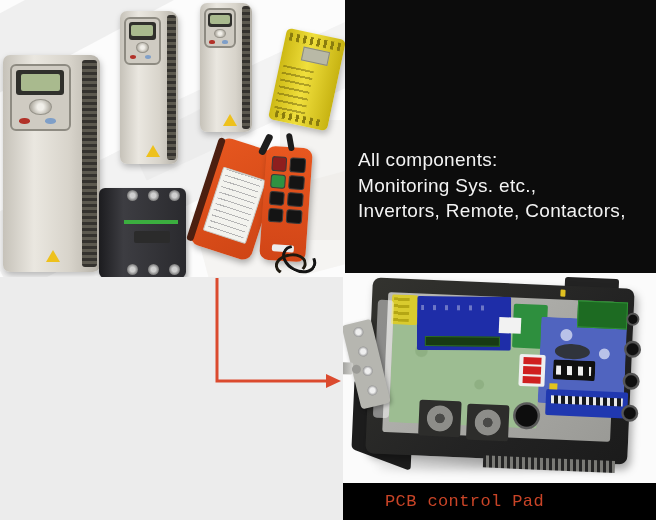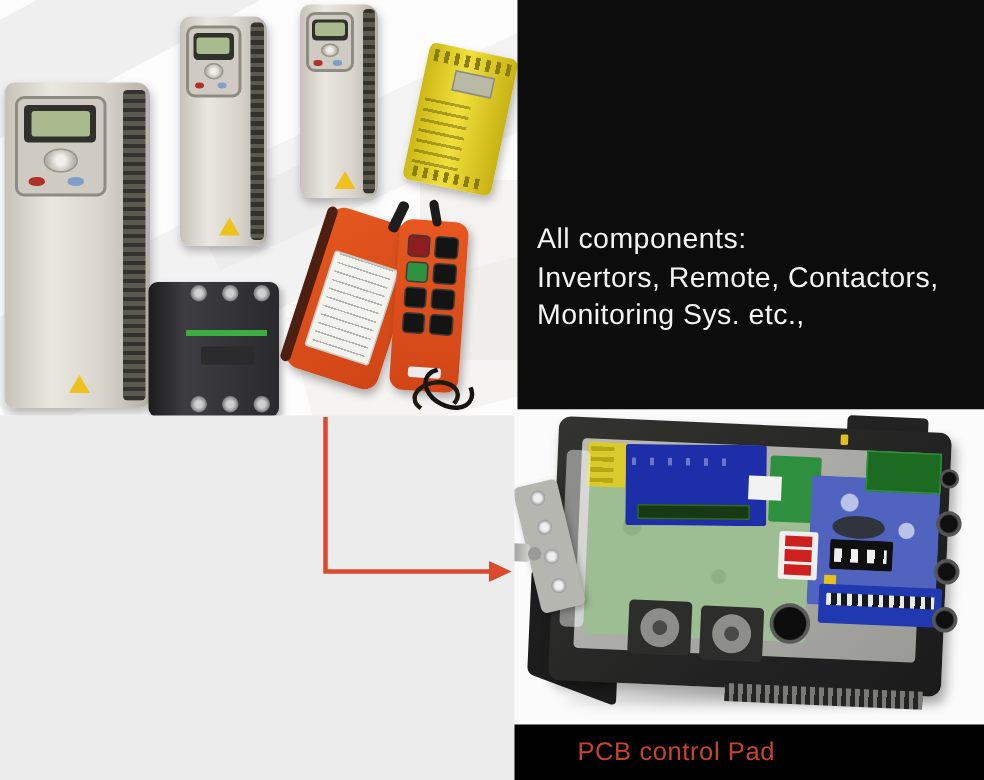--- a/index.html
+++ b/index.html
@@ -84,21 +84,21 @@
     border-radius:50%;border-top-color:transparent;transform:rotate(24deg);}
   .rf-strap2{position:absolute;right:-2px;bottom:-14px;width:26px;height:16px;border:3px solid #1f1a10;
     border-radius:50%;border-bottom-color:transparent;transform:rotate(-12deg);}
 
   
   .text-panel{position:absolute;left:345px;top:0;width:311px;height:273px;background:#0c0c0c;}
   .msg{position:absolute;left:13px;top:147px;font-size:19px;line-height:25.5px;letter-spacing:.3px;color:#f3f3f3;}
   .msg .hl{color:#fa2d2d;font-weight:bold;}
 
   .pcb-figure{position:absolute;left:343px;top:273px;width:313px;height:210px;background:#fbfbfb;overflow:hidden;}
-  .caption-band{position:absolute;left:343px;top:483px;width:313px;height:37px;background:#000;}
+  .caption-band{position:absolute;left:343px;top:483px;width:313px;height:37px;background:#000;font-family:Liberation Mono, monospace;}
   .caption{position:absolute;left:42px;top:50%;transform:translateY(-52%);font-size:17px;letter-spacing:.4px;color:#c94427;}
 
   
   .pcb-box{position:absolute;left:26px;top:10px;width:262px;height:176px;transform:rotate(2.5deg);}
   .chassis{position:absolute;inset:0;background:linear-gradient(135deg,#33332f 0%,#232323 60%,#1b1b1b 100%);border-radius:8px;
     box-shadow:3px 5px 8px rgba(0,0,0,.35);}
   .flange-bl{position:absolute;left:-14px;bottom:-6px;width:60px;height:70px;background:#1d1d1d;transform:skewY(18deg);border-radius:4px;}
   .flange-tr{position:absolute;right:16px;top:-9px;width:54px;height:14px;background:#232323;border-radius:3px;}
   .inner-panel{position:absolute;left:16px;top:14px;width:228px;height:140px;
     background:linear-gradient(135deg,#b9b9b5 0%,#9a9a96 100%);border-radius:3px;}
@@ -247,22 +247,22 @@
       </div>
       <div class="rf-label"></div>
       <div class="rf-strap"></div>
       <div class="rf-strap2"></div>
     </div>
   </div>
 
   <div class="text-panel">
     <div class="msg">
       <div>All components:</div>
+      <div>Monitoring Sys. etc.,</div>
       <div>Invertors, Remote, Contactors,</div>
-      <div>Monitoring Sys. etc.,</div>
     </div>
   </div>
 
   <div class="pcb-figure">
     <div class="box-shadow"></div>
     <div class="pcb-box">
       <div class="flange-bl"></div>
       <div class="flange-tr"></div>
       <div class="chassis"></div>
       <div class="inner-panel"></div>

